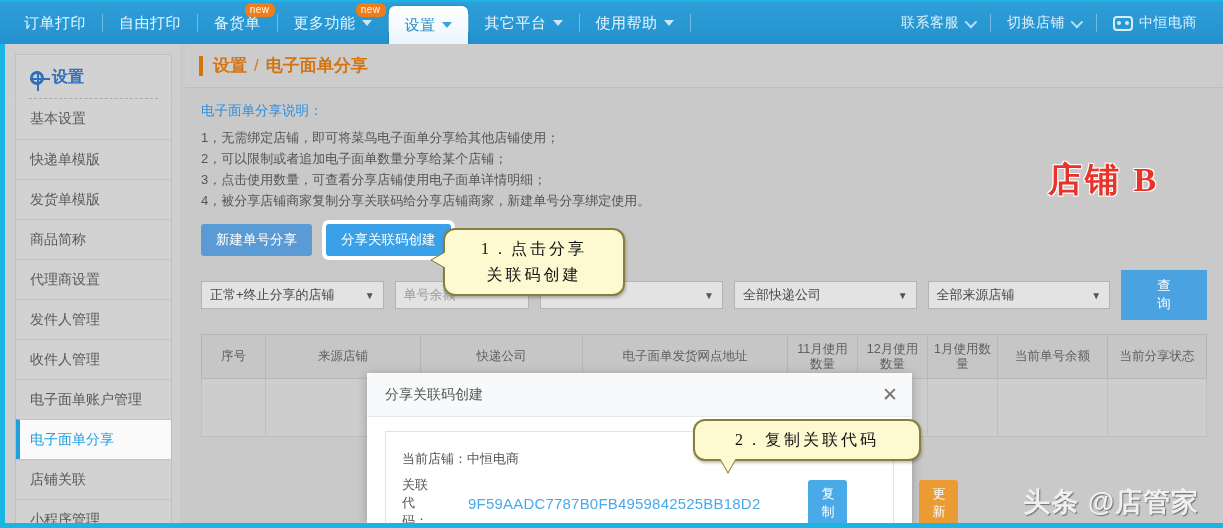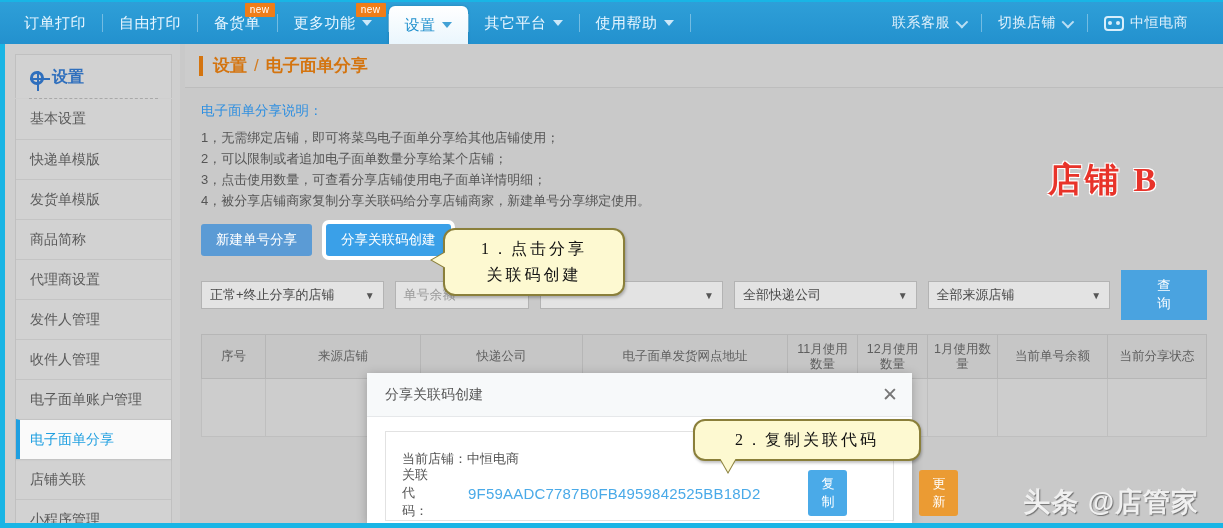--- a/index.html
+++ b/index.html
@@ -12,21 +12,21 @@
   #app { position: relative; width: 1223px; height: 528px; }
 
   
   .topnav {
     position: absolute; left: 0; top: 0; width: 1223px; height: 44px;
     background: linear-gradient(#2e9fd8, #2391ce);
     border-top: 2px solid #19b5e5;
     display: flex; align-items: stretch;
   }
   .nav-left { display: flex; align-items: stretch; padding-left: 8px; }
-  .nav-right { margin-left: auto; display: flex; align-items: stretch; padding-right: 19px; }
+  .nav-right { margin-left: auto; display: flex; align-items: stretch; padding-right: 10px; }
   .nav-item {
     position: relative;
     display: flex; align-items: center; justify-content: center;
     padding: 0 16px;
     color: #e8f6ff; font-size: 15px; letter-spacing: .5px;
     white-space: nowrap;
     cursor: pointer;
   }
   .nav-item.small { font-size: 14px; color: #dff0fb; }
   .nav-sep { width: 1px; background: rgba(255,255,255,.35); margin: 12px 0; }
@@ -41,21 +41,21 @@
     display: inline-block; margin-left: 6px;
     border-left: 5px solid transparent; border-right: 5px solid transparent;
     border-top: 6px solid currentColor; opacity: .85;
   }
   .caret-thin { display:inline-block; margin-left:6px; width:9px; height:9px;
     border-right:2px solid currentColor; border-bottom:2px solid currentColor;
     transform: rotate(45deg) translateY(-2px); opacity:.8; }
   .newbadge {
     position: absolute; top: 1px; right: 2px;
     background: #f07d18; color: #fff; font-size: 10px;
-    padding: 1px 5px 2px; border-radius: 1px; line-height: 1.1;
+    padding: 1px 5px 2px; border-radius: 6px; line-height: 1.1;
     font-family: "Liberation Sans", sans-serif;
   }
   .shop-icon {
     display:inline-block; width:20px; height:15px; margin-right:6px;
     border:2px solid #d7eefb; border-radius:4px; position:relative;
   }
   .shop-icon:before { content:""; position:absolute; left:2px; top:3px; width:4px; height:4px;
     border-radius:50%; background:#d7eefb; }
   .shop-icon:after { content:""; position:absolute; right:2px; top:3px; width:4px; height:4px;
     border-radius:50%; background:#d7eefb; }
@@ -145,21 +145,21 @@
   }
   .modal-head {
     height:44px; background:#f7f9fa; border-bottom:1px solid #e6e8ea;
     display:flex; align-items:center; padding:0 14px 0 18px;
     font-size:14px; color:#555;
   }
   .modal-x { margin-left:auto; font-size:19px; color:#777; cursor:pointer; line-height:1; }
   .modal-body { padding:14px 18px; }
   .mbox { border:1px solid #e2e2e2; padding:14px 16px; }
   .mrow { display:flex; align-items:center; font-size:13px; color:#555; height:26px; }
-  .mrow + .mrow { margin-top:8px;gap:36px; }
+  .mrow + .mrow { margin-top:18px;gap:36px; }
   .mlabel { color:#555; }
   .mcode { color:#4aaae8; margin:0 12px 0 4px; font-size:15px; letter-spacing:.2px; }
 
   
   .callout {
     position:absolute; background:#fdf9d1; border:2px solid #8a7f3a;
     border-radius:12px; padding:6px 12px;
     font-family:"Liberation Serif", "DejaVu Serif", serif;
     font-size:16px; color:#111; line-height:26px; letter-spacing:3px;
     box-shadow:1px 2px 3px rgba(0,0,0,.25);

